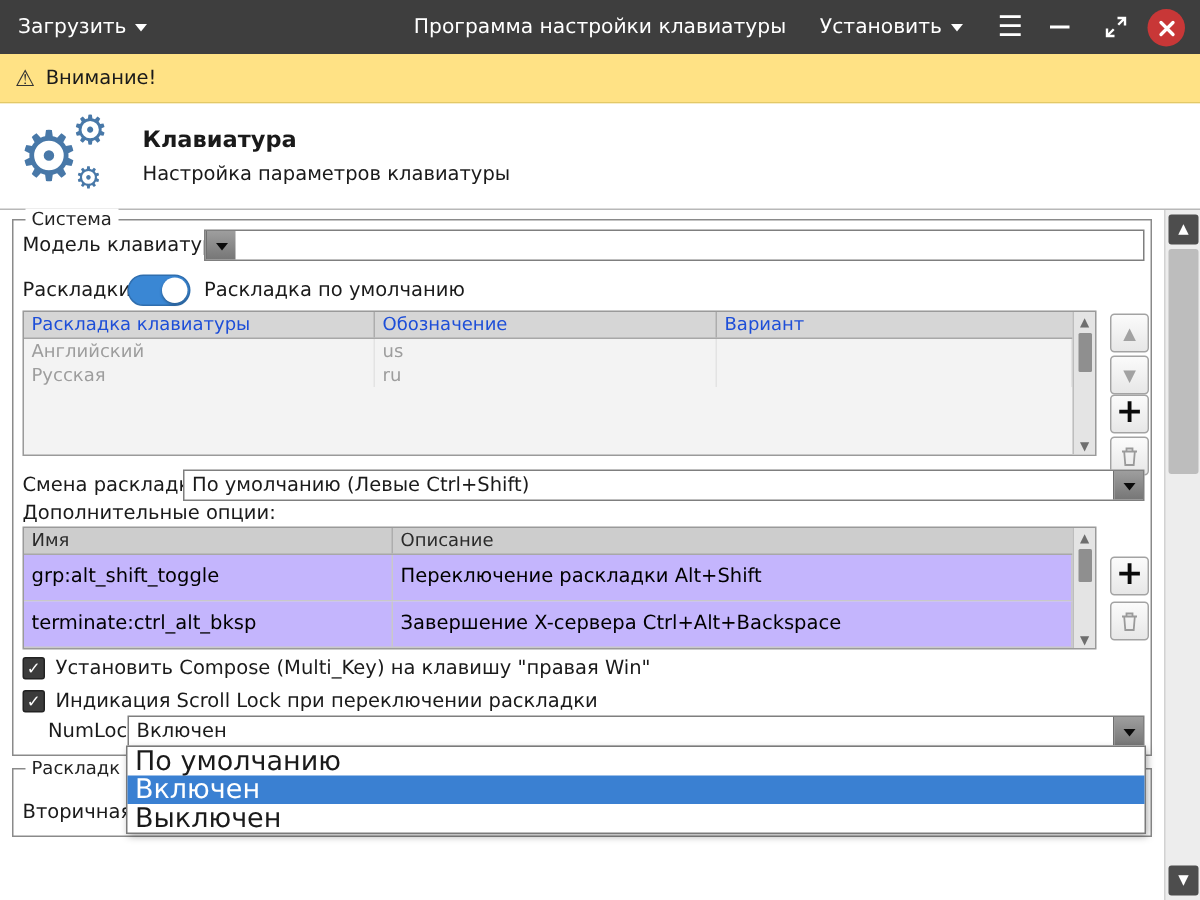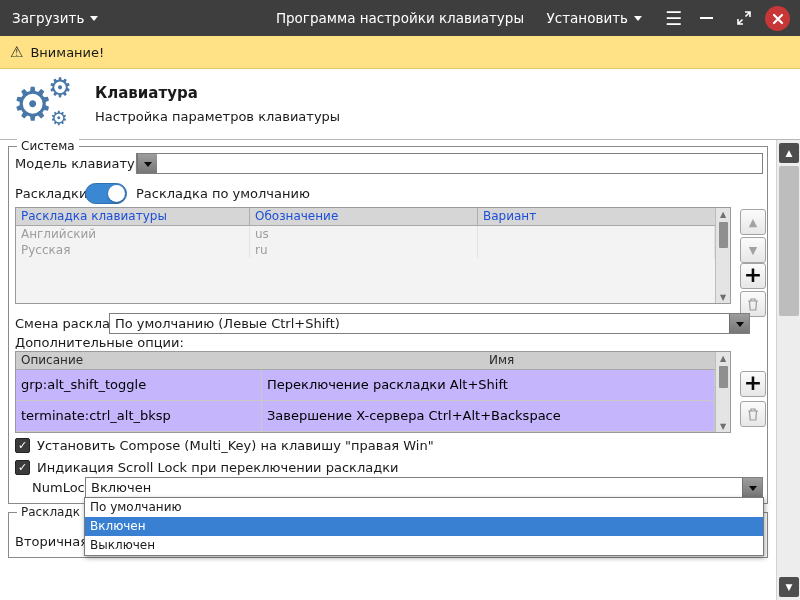--- a/index.html
+++ b/index.html
@@ -80,21 +80,21 @@
   .sb-gray{color:#a2a2a2;font-size:11px;line-height:1}
   .sb-plus{font-size:22px;font-weight:bold;color:#0a0a0a;line-height:1;margin-top:-3px}
 
   
   .checkrow{position:absolute;display:flex;align-items:center;gap:7px;height:17px;cursor:pointer}
   .cbox{width:15px;height:15px;background:#3b3b3b;border:1px solid #222;color:#fff;font-size:11px;display:flex;align-items:center;justify-content:center;border-radius:2px;line-height:1}
   .cb-label{font-size:13px;white-space:nowrap}
 
   
   .popup{position:absolute;left:84px;top:497px;width:680px;background:#fff;border:1px solid #7a7a7a;box-shadow:1px 2px 5px rgba(0,0,0,.35);z-index:10}
-  .popup-item{height:19px;line-height:19px;padding:0 5px;font-size:12px;cursor:pointer;white-space:nowrap}
+  .popup-item{height:19px;line-height:19px;padding:0 5px;font-size:18px;cursor:pointer;white-space:nowrap}
   .popup-item.selected{background:#3a80d2;color:#fff}
 
   
   .vscroll{position:absolute;right:0;top:140px;width:24px;height:460px;background:#ededed;border-left:1px solid #d2d2d2}
   .vs-btn{position:absolute;left:2px;width:20px;height:20px;background:#4d4d4d;color:#fff;font-size:9px;display:flex;align-items:center;justify-content:center;border-radius:2px;cursor:pointer}
   .vs-up{top:3px}
   .vs-down{bottom:3px}
   .vs-thumb{position:absolute;left:2px;top:26px;width:20px;height:150px;background:#bdbdbd;border-radius:2px;cursor:pointer}
 </style>
 </head>
@@ -187,31 +187,31 @@
   <div class="side-btn" style="left:731px;top:116px">
     <span class="sb-plus">+</span>
   </div>
   <div class="side-btn" style="left:731px;top:144px">
     <svg width="14" height="15" viewBox="0 0 14 15">
         <path d="M2 4h10M5 4V2h4v2M3.5 4.5l.7 8.5h5.6l.7-8.5" fill="none" stroke="#9a9a9a" stroke-width="1.2"></path>
       </svg>
   </div>
 
   <span class="lbl" style="left:6px;top:166px">Смена раскладки:</span>
-  <div class="combo" style="left:100px;top:166px;width:641px">
+  <div class="combo" style="left:113px;top:166px;width:641px">
     <span class="combo-text">По умолчанию (Левые Ctrl+Shift)</span>
     <span class="combo-btn"></span>
   </div>
 
   <span class="lbl" style="left:6px;top:188px;line-height:16px">Дополнительные опции:</span>
 
   <div class="dtable t2" style="left:6px;top:204px;width:716px;height:82px">
     <div class="dt-head">
+      <div class="dt-th c1">Имя</div>
       <div class="dt-th c2">Описание</div>
-      <div class="dt-th c1">Имя</div>
     </div>
     <div class="dt-row">
       <div class="dt-td c1">grp:alt_shift_toggle</div>
       <div class="dt-td c2">Переключение раскладки Alt+Shift</div>
     </div>
     <div class="dt-row">
       <div class="dt-td c1">terminate:ctrl_alt_bksp</div>
       <div class="dt-td c2">Завершение X-сервера Ctrl+Alt+Backspace</div>
     </div>
     <div class="dt-scroll">

